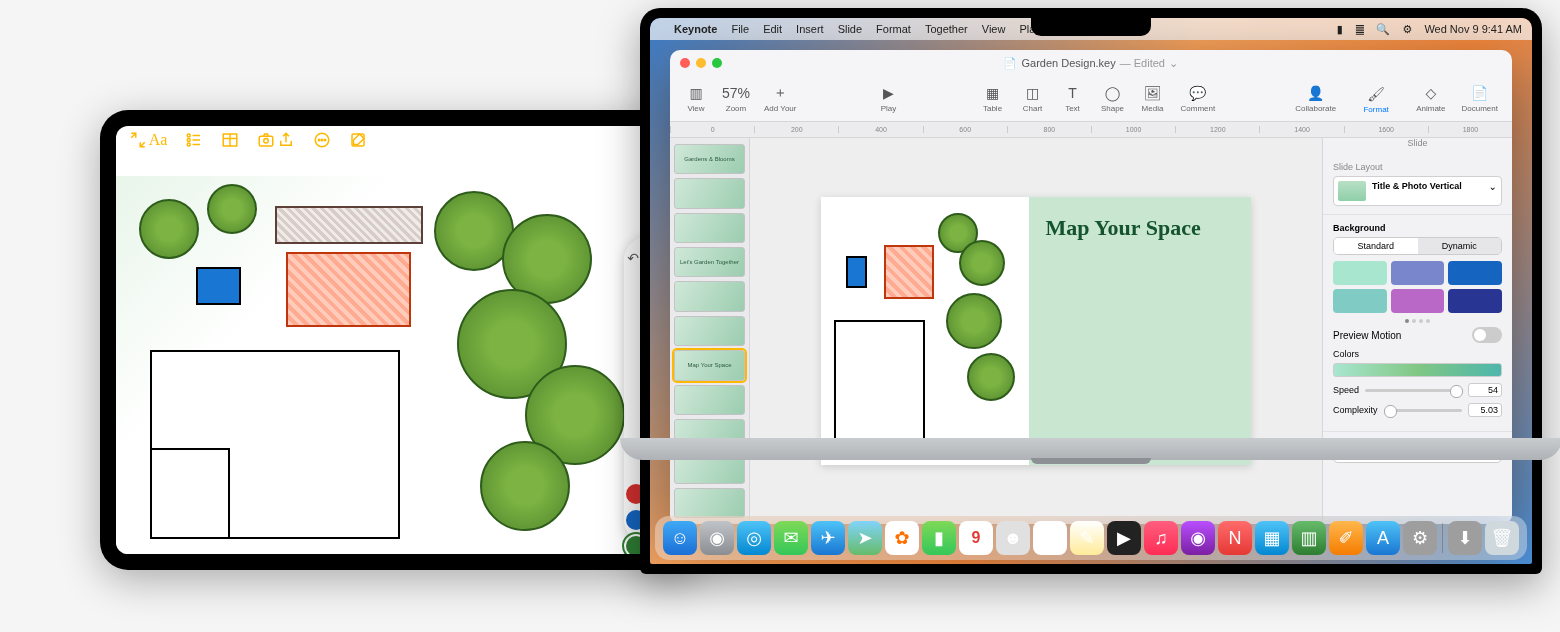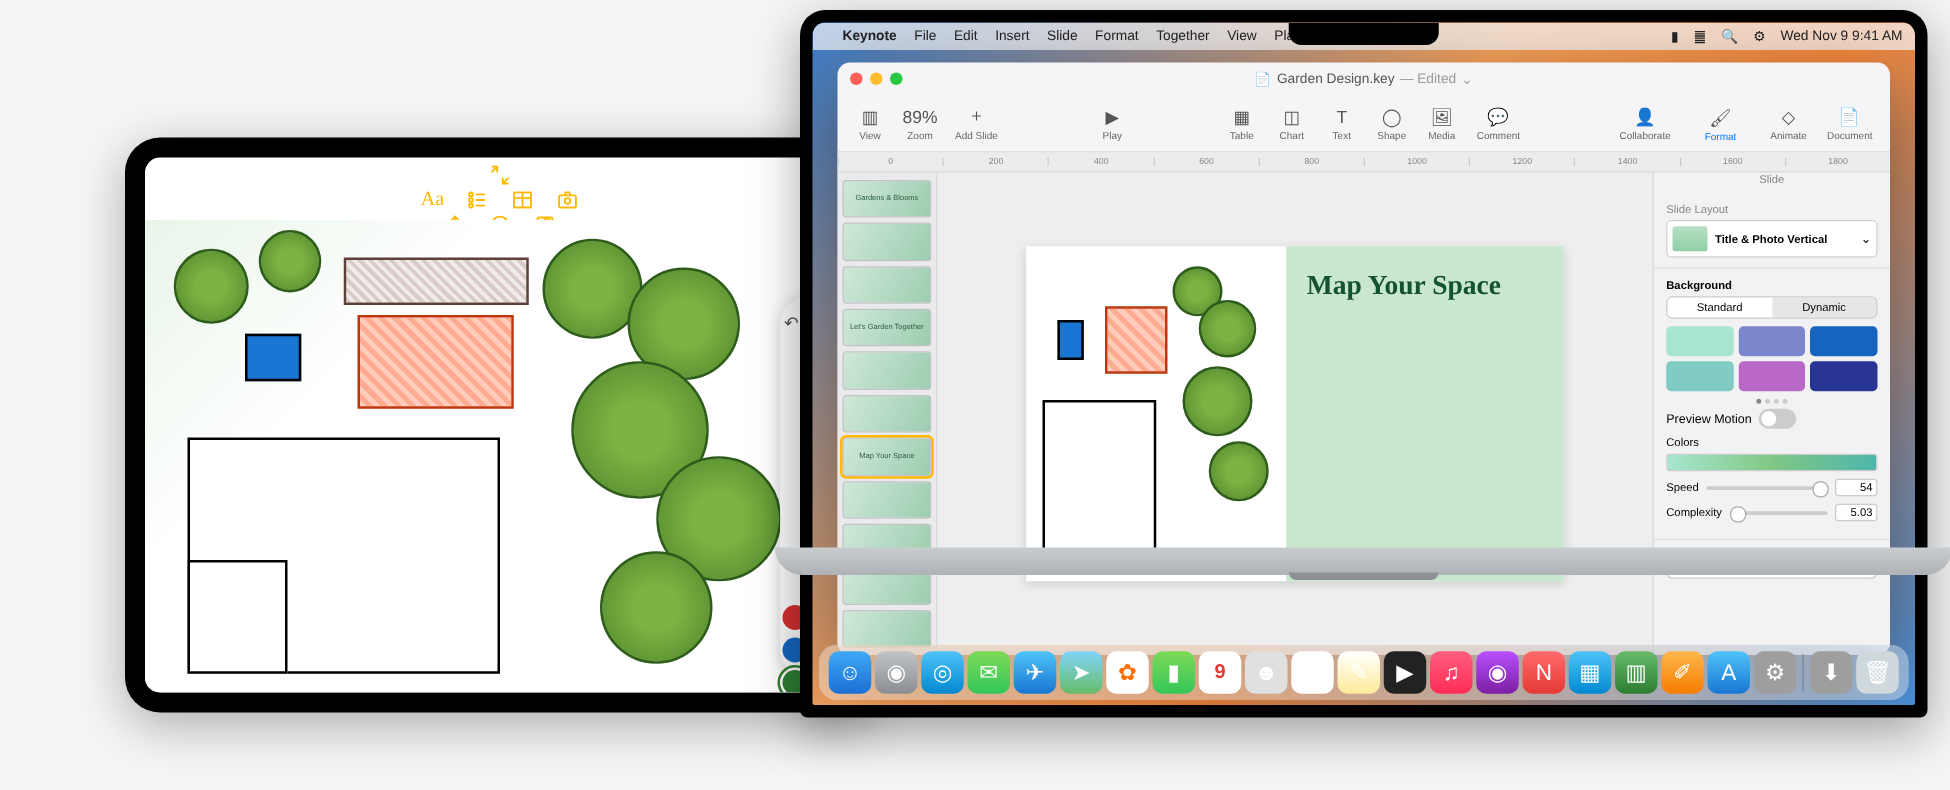--- a/index.html
+++ b/index.html
@@ -3,21 +3,21 @@
 <meta charset="utf-8">
 <style>
 * { margin: 0; padding: 0; box-sizing: border-box; font-family: -apple-system, BlinkMacSystemFont, "Segoe UI", Helvetica, Arial, sans-serif; }
 body { width: 1560px; height: 632px; background: #f5f5f5; position: relative; overflow: hidden; }
 
 
 .ipad-frame { position: absolute; left: 100px; top: 110px; width: 600px; height: 460px; background: #000; border-radius: 28px; padding: 16px; box-shadow: 0 10px 40px rgba(0,0,0,.3); }
 .ipad-screen { width: 100%; height: 100%; background: #fff; border-radius: 12px; overflow: hidden; position: relative; }
 .ipad-status { display: flex; justify-content: space-between; align-items: center; padding: 3px 10px; font-size: 11px; font-weight: 600; }
 .ipad-status .center-pill { width: 32px; height: 4px; background: #ccc; border-radius: 3px; }
-.ipad-toolbar { display: flex; align-items: center; padding: 4px 12px 6px; flex-direction: column; }
+.ipad-toolbar { display: flex; align-items: center; padding: 4px 12px 6px; }
 .ipad-toolbar .left, .ipad-toolbar .right, .ipad-toolbar .center { display: flex; align-items: center; gap: 16px; }
 .ipad-icon { width: 20px; height: 20px; display: inline-flex; align-items: center; justify-content: center; color: #ffb800; }
 .ipad-content { position: absolute; top: 50px; left: 0; right: 0; bottom: 0; background: linear-gradient(135deg, #e8f5e9 0%, #fff 30%, #fff 100%); overflow: hidden; }
 .floorplan { position: absolute; inset: 0; }
 .fp-tree { position: absolute; background: radial-gradient(circle, #7cb342 30%, #558b2f 90%); border-radius: 50%; border: 2px solid #2e5c1a; }
 .fp-room { position: absolute; border: 2px solid #000; background: #fff; }
 .fp-path { position: absolute; background: repeating-linear-gradient(45deg, #d7ccc8 0, #d7ccc8 3px, #efebe9 3px, #efebe9 6px); border: 2px solid #5d4037; }
 .fp-deck { position: absolute; background: repeating-linear-gradient(45deg, #ffccbc 0, #ffccbc 4px, #ffab91 4px, #ffab91 8px); border: 2px solid #bf360c; }
 .fp-blue { position: absolute; background: #1976d2; border: 2px solid #000; }
 .markup-palette { position: absolute; right: 10px; top: 60px; bottom: 10px; width: 50px; background: rgba(250,250,250,.92); border-radius: 25px; box-shadow: 0 2px 12px rgba(0,0,0,.18); display: flex; flex-direction: column; align-items: center; padding: 8px 0; gap: 6px; }
@@ -62,21 +62,21 @@
 .slide-text { flex: 1; background: #c8e6d0; padding: 18px 16px; display: flex; flex-direction: column; gap: 8px; }
 .slide-text h2 { font-family: Georgia, serif; color: #14532d; font-size: 22px; font-weight: 700; }
 .slide-text p { font-size: 9px; color: #1f3b2a; line-height: 1.4; }
 .kn-inspector { width: 190px; background: #f2f2f4; border-left: 1px solid #d6d6d8; display: flex; flex-direction: column; font-size: 10px; }
 .insp-tab { flex: 1; text-align: center; padding: 6px 0 4px; font-size: 8px; color: #666; display: flex; flex-direction: column; align-items: center; gap: 2px; }
 .insp-tab.active { color: #007aff; }
 .insp-section { padding: 8px 10px; border-bottom: 1px solid #e2e2e4; }
 .insp-header { font-size: 9px; color: #888; margin-bottom: 6px; text-align: center; }
 .insp-row { display: flex; align-items: center; gap: 6px; margin: 4px 0; font-size: 10px; }
 .insp-row input[type=checkbox] { accent-color: #007aff; }
-.layout-sel { display: flex; align-items: center; gap: 6px; padding: 4px; border: 1px solid #d0d0d2; border-radius: 4px; background: #fff; }
+.layout-sel { display: flex; align-items: flex-start; gap: 6px; padding: 4px; border: 1px solid #d0d0d2; border-radius: 4px; background: #fff; }
 .layout-sel .mini { width: 28px; height: 20px; background: linear-gradient(#b8e0c4,#8fcfa8); border-radius: 2px; }
 .seg { display: flex; border: 1px solid #ccc; border-radius: 5px; overflow: hidden; margin: 4px 0; }
 .seg div { flex: 1; text-align: center; padding: 3px 0; font-size: 9px; background: #fff; }
 .seg div.on { background: #e6e6e8; }
 .swatches { display: grid; grid-template-columns: repeat(3, 1fr); gap: 4px; margin: 6px 0; }
 .swatch { height: 24px; border-radius: 4px; }
 .toggle { width: 30px; height: 16px; background: #ccc; border-radius: 8px; position: relative; }
 .toggle::after { content: ''; position: absolute; left: 2px; top: 2px; width: 12px; height: 12px; background: #fff; border-radius: 6px; }
 .gradient-bar { height: 14px; background: linear-gradient(90deg,#a8e6cf,#81c784,#4db6ac); border-radius: 3px; border: 1px solid #ccc; margin: 4px 0; }
 .slider-row { display: flex; align-items: center; gap: 6px; margin: 6px 0; }
@@ -266,26 +266,26 @@
             <span style="color:#999">⌄</span>
           </div>
         </div>
 
         <div class="kn-toolbar">
           <div class="kn-tbtn">
               <div class="ico">▥</div>
               <span>View</span>
             </div>
           <div class="kn-tbtn">
-              <div class="ico">89%</div>
+              <div class="ico">57%</div>
               <span>Zoom</span>
             </div>
           <div class="kn-tbtn">
               <div class="ico">＋</div>
-              <span>Add Slide</span>
+              <span>Add Your</span>
             </div>
           <div class="spacer"></div>
           <div class="kn-tbtn">
               <div class="ico">▶</div>
               <span>Play</span>
             </div>
           <div class="spacer"></div>
           <div class="kn-tbtn">
               <div class="ico">▦</div>
               <span>Table</span>
@@ -399,21 +399,21 @@
                   <div class="swatch" style="background: rgb(128, 203, 196);"></div>
                   <div class="swatch" style="background: rgb(186, 104, 200);"></div>
                   <div class="swatch" style="background: rgb(40, 53, 147);"></div>
                 </div>
               <div style="display:flex;justify-content:center;gap:3px;margin:2px 0">
                 <span style="width:4px;height:4px;border-radius:2px;background:#888"></span>
                 <span style="width:4px;height:4px;border-radius:2px;background:#ccc"></span>
                 <span style="width:4px;height:4px;border-radius:2px;background:#ccc"></span>
                 <span style="width:4px;height:4px;border-radius:2px;background:#ccc"></span>
               </div>
-              <div class="insp-row" style="">
+              <div class="insp-row" style="justify-content:space-between">
                 <span>Preview Motion</span>
                 <div class="toggle"></div>
               </div>
               <div style="font-size:9px;margin-top:6px">Colors</div>
               <div class="gradient-bar"></div>
               <div class="slider-row">
                 <span style="font-size:9px">Speed</span>
                 <div class="slider" style="--p:88%">
                     <style>.slider[style*='88']::after{left:88%}</style>
                   </div>

